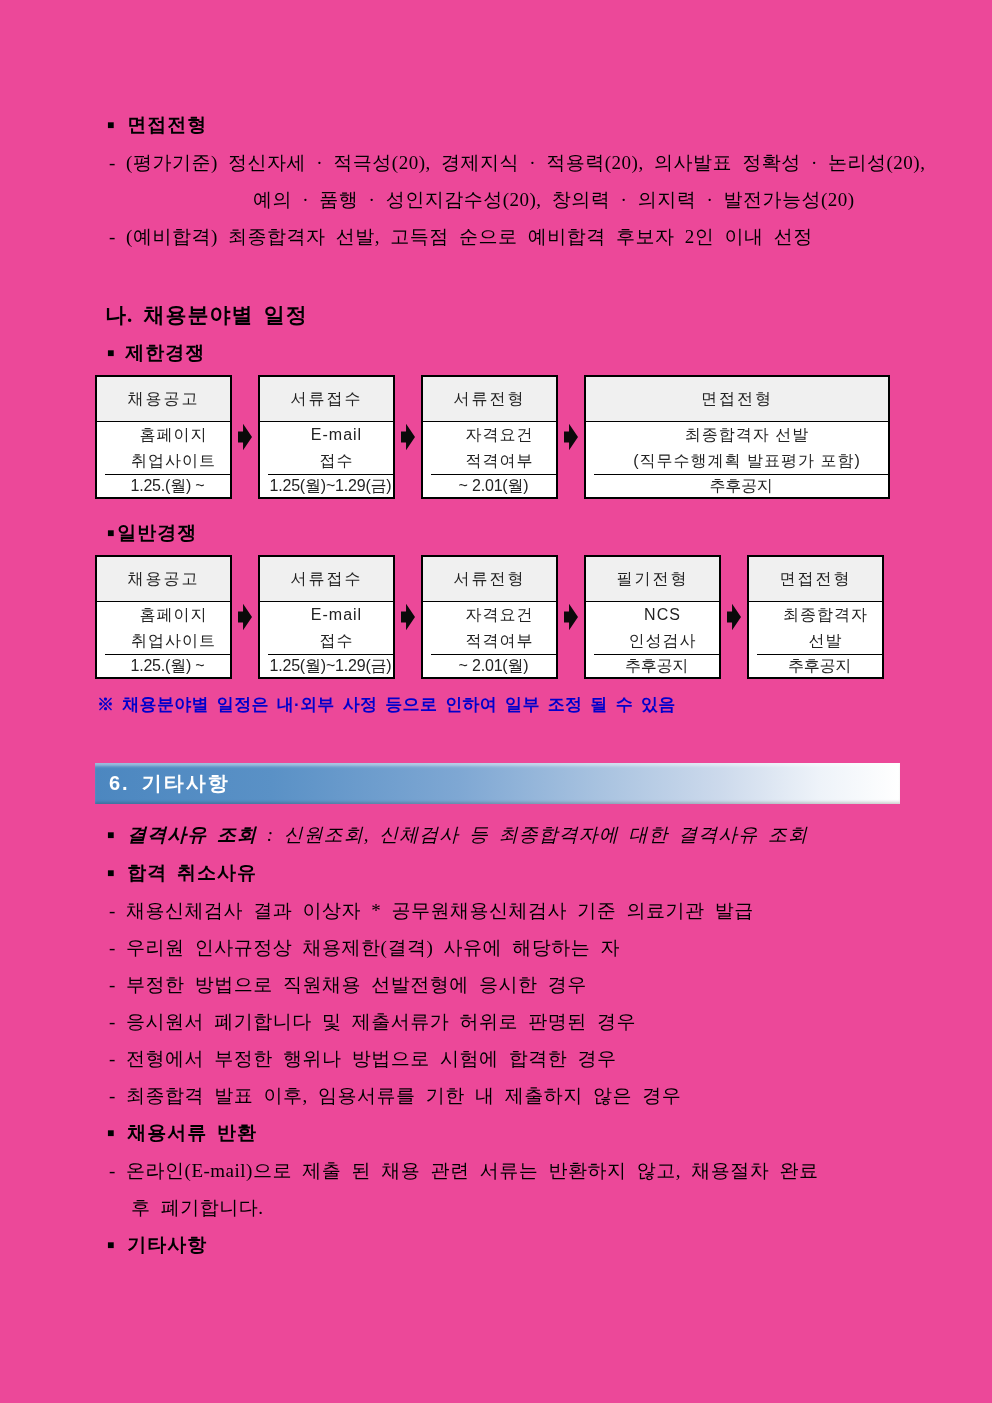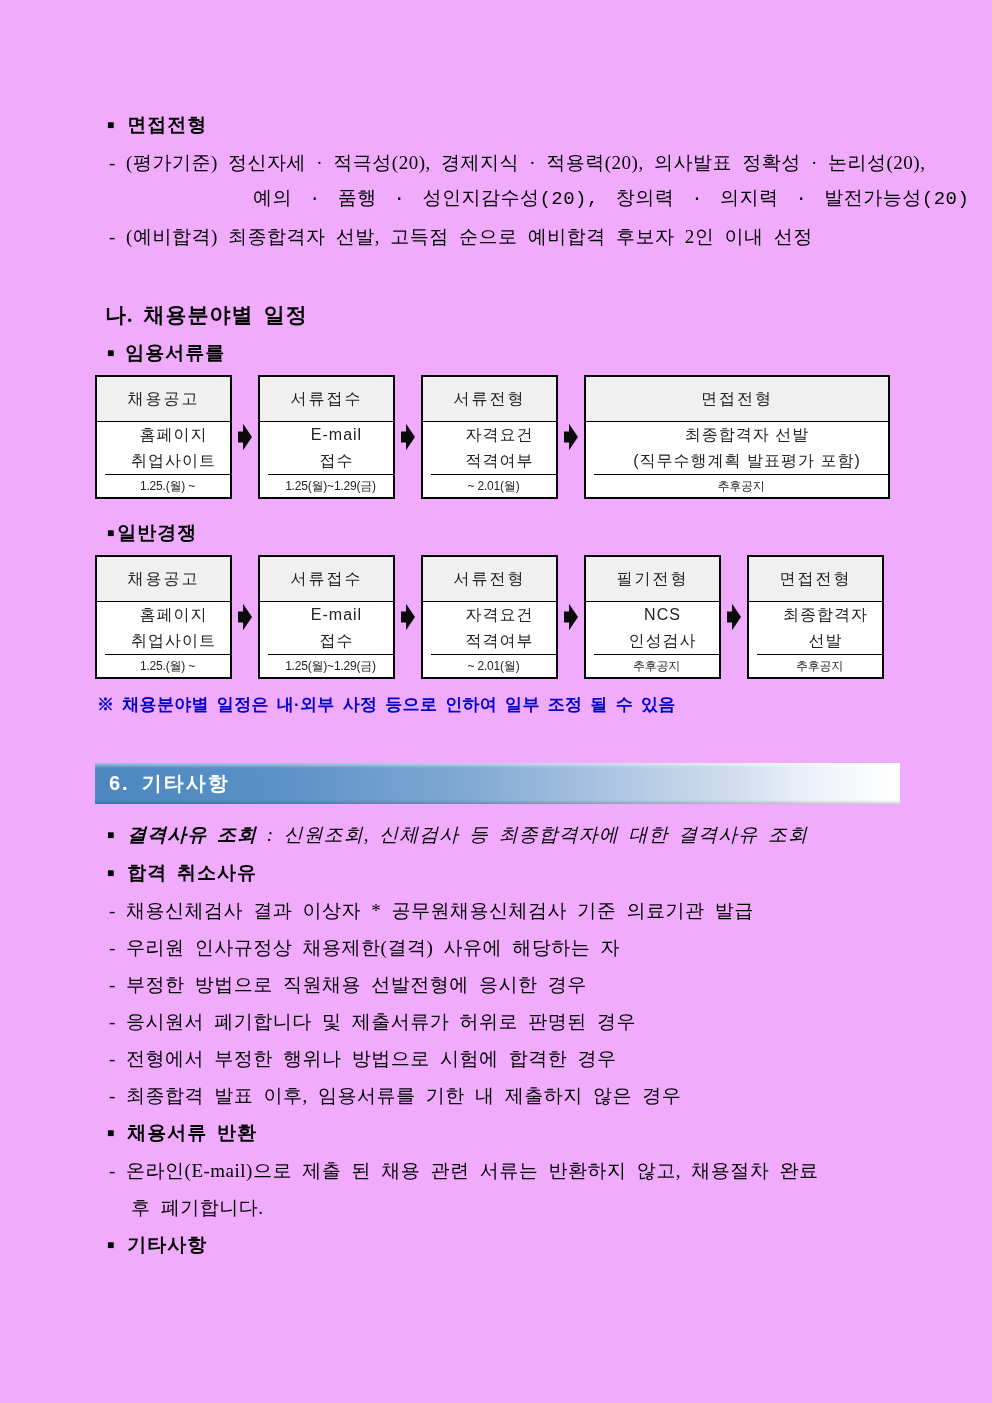--- a/index.html
+++ b/index.html
@@ -1,38 +1,38 @@
 <!DOCTYPE html>
 <html><head>
 <meta charset="utf-8">
 <style>
   * { margin: 0; padding: 0; box-sizing: border-box; }
   html, body { background: #ffffff; }
   .page {
     width: 992px; height: 1403px;
-    background: #f0abfc;
+    background: #ec4899;
     color: #000;
     font-family: "Liberation Serif", serif;
     position: relative;
     overflow: hidden;
   }
   .content {
     padding: 106px 92px 0 95px;
   }
 
   
   .body-line {
     font-size: 19px;
     line-height: 37px;
     letter-spacing: 0.5px;
     word-spacing: 5px;
     white-space: nowrap;
   }
   .dash-line { padding-left: 14px; }
-  .indent-wrap { padding-left: 158px; font-family: Liberation Mono, monospace; }
+  .indent-wrap { padding-left: 158px; }
   .indent-cont { padding-left: 36px; }
 
   .bullet-heading {
     font-size: 19px;
     font-weight: bold;
     line-height: 37px;
     padding-left: 12px;
     letter-spacing: 1px;
     word-spacing: 4px;
     white-space: nowrap;
@@ -98,21 +98,21 @@
     font-size: 16px;
     line-height: 26px;
     letter-spacing: 1px;
     color: #222;
     padding-left: 20px;
   }
   .fc-dt {
     height: 24px;
     border-top: 1.5px solid #000;
     display: flex; align-items: center; justify-content: center;
-    font-size: 12px;
+    font-size: 16px;
     letter-spacing: -0.2px;
     color: #222;
     white-space: nowrap;
     margin-left: 8px;
   }
   .fc-arrow {
     width: 26px;
     flex: 0 0 auto;
     display: flex; align-items: center; justify-content: center;
   }
@@ -167,21 +167,21 @@
     <div class="bullet-heading">
       <span class="sq">■</span><span>면접전형</span>
     </div>
     <div class="body-line dash-line">- (평가기준) 정신자세 · 적극성(20), 경제지식 · 적용력(20), 의사발표 정확성 · 논리성(20),</div>
     <div class="body-line indent-wrap">예의 · 품행 · 성인지감수성(20), 창의력 · 의지력 · 발전가능성(20)</div>
     <div class="body-line dash-line">- (예비합격) 최종합격자 선발, 고득점 순으로 예비합격 후보자 2인 이내 선정</div>
 
     <div class="big-heading">나. 채용분야별 일정</div>
 
     <div class="sub-heading">
-      <span class="sq">■</span><span>임용서류를</span>
+      <span class="sq">■</span><span>제한경쟁</span>
     </div>
 
     <div class="flowchart">
       <div class="fc-box">
         <div class="fc-hd">채용공고</div>
         <div class="fc-bd">
           <span>홈페이지</span>
           <span>취업사이트</span>
         </div>
         <div class="fc-dt">1.25.(월) ~</div>

